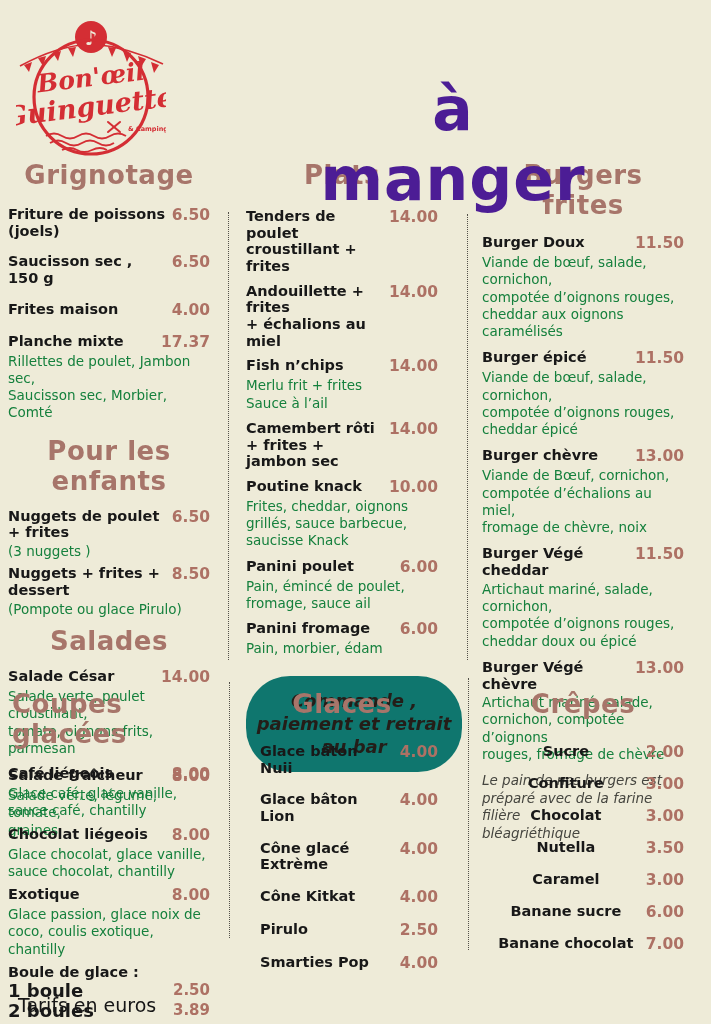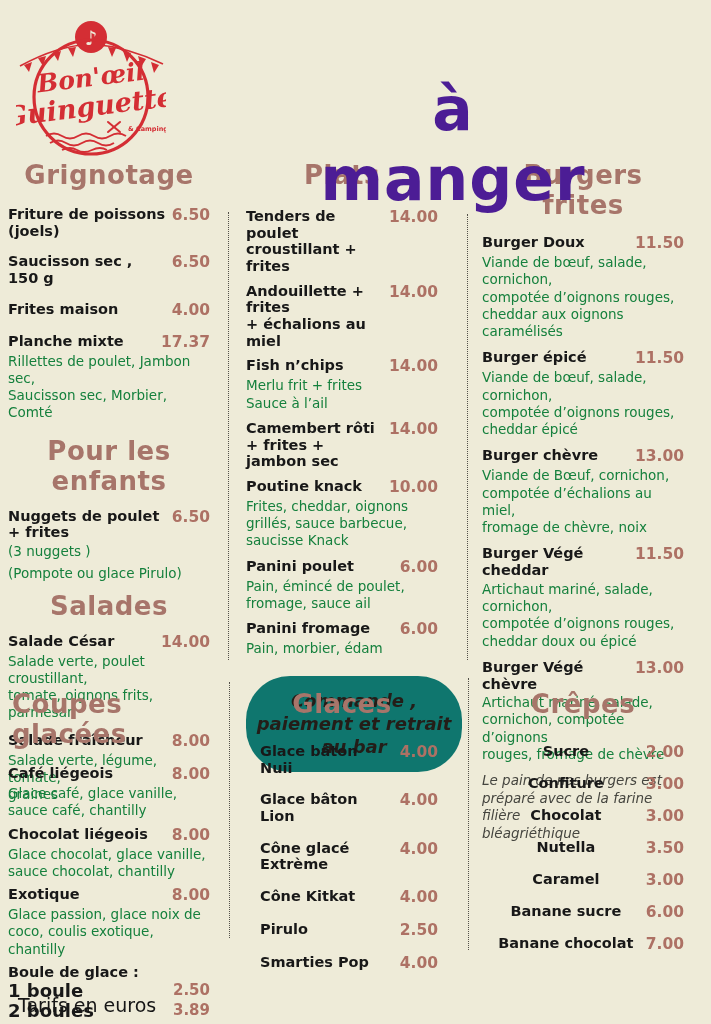--- a/index.html
+++ b/index.html
@@ -181,20 +181,24 @@
         <h2 class="sec-title">Pour les enfants</h2>
         <div class="items">
             <div class="item">
               <div class="item-top">
                 <span class="item-name">Nuggets de poulet + frites</span>
                 <span class="item-price">6.50</span>
               </div>
               <div class="item-desc">(3 nuggets )</div>
             </div>
             <div class="item">
+              <div class="item-top">
+                <span class="item-name">Nuggets + frites + dessert</span>
+                <span class="item-price">8.50</span>
+              </div>
               <div class="item-desc">(Pompote ou glace Pirulo)</div>
             </div>
           </div>
       </section>
       <section class="menu-section sec-salades">
         <h2 class="sec-title">Salades</h2>
         <div class="items">
             <div class="item">
               <div class="item-top">
                 <span class="item-name">Salade César</span>

